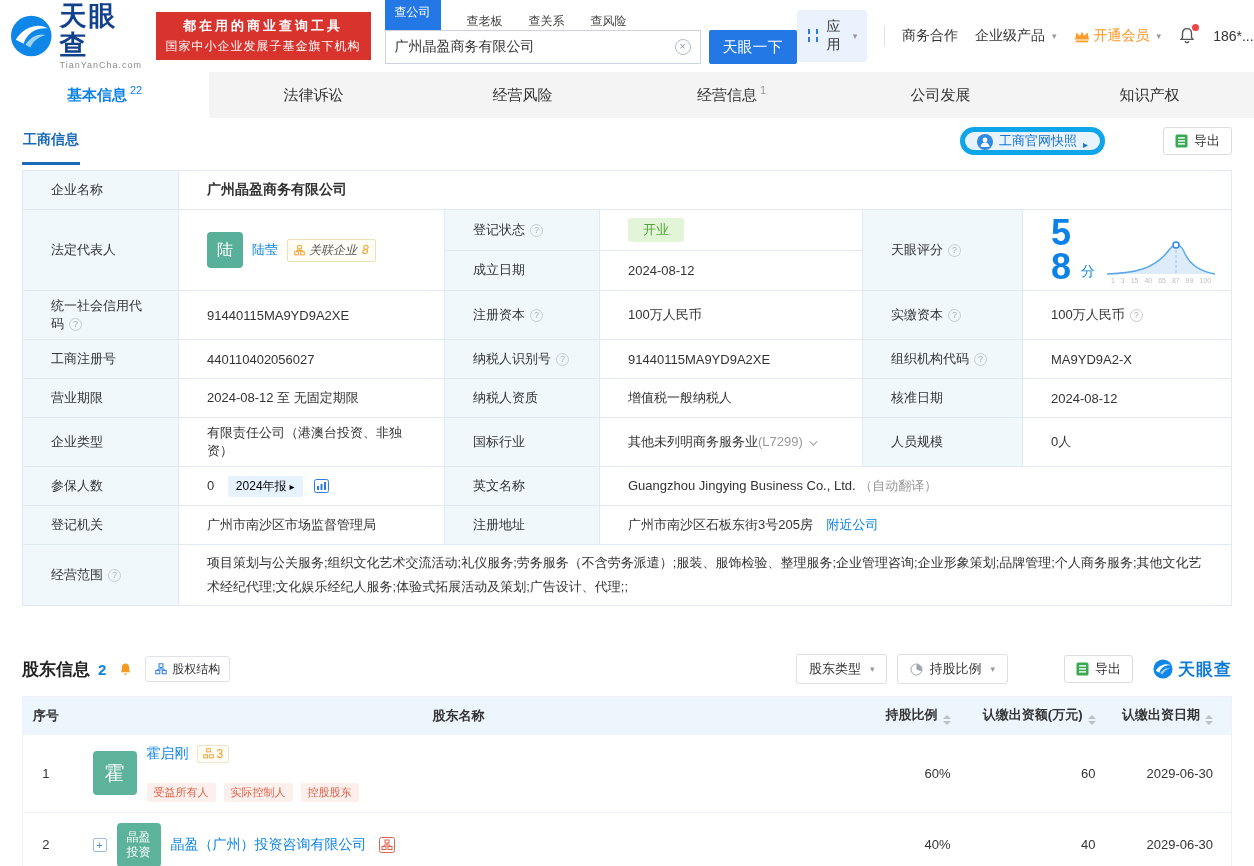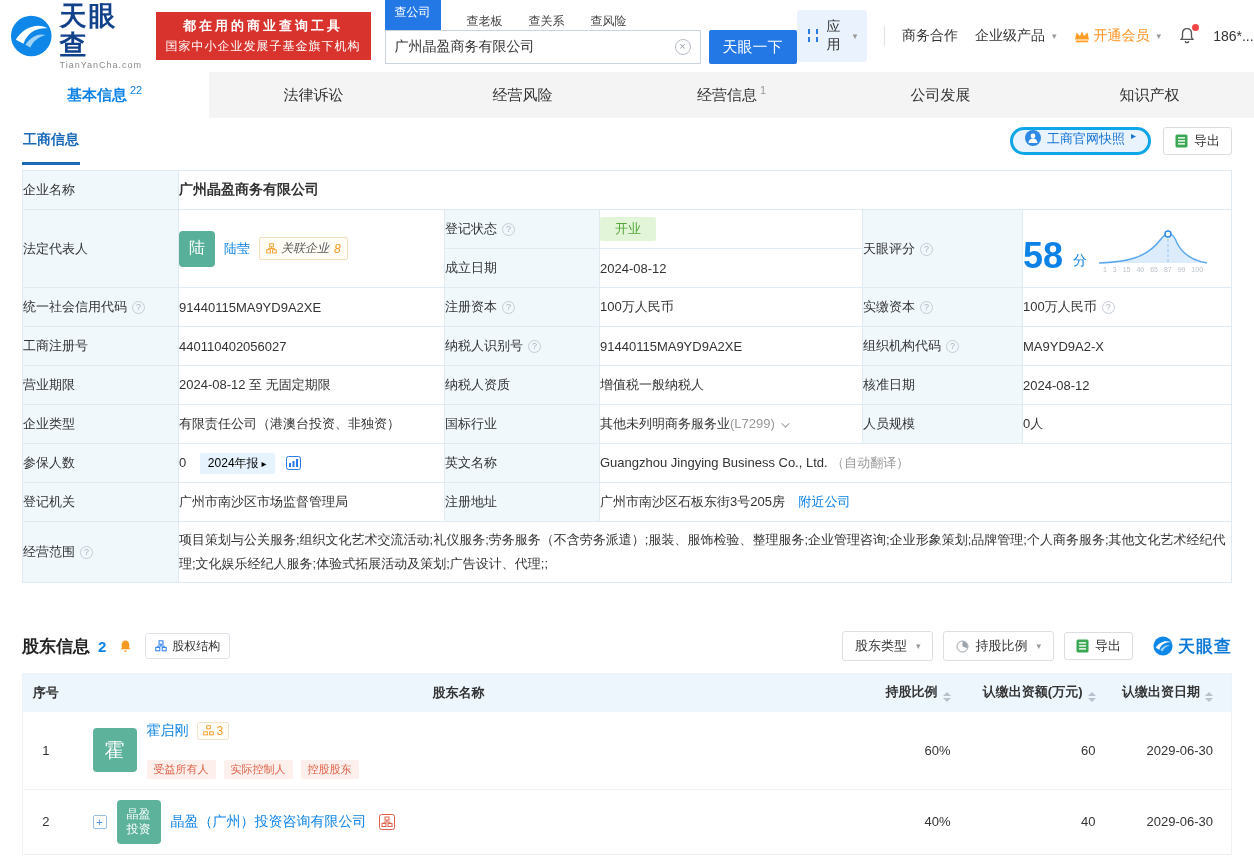--- a/index.html
+++ b/index.html
@@ -44,27 +44,27 @@
 .mtab.active sup{color:#0c82e6;}
 .htxt{color:#9e6a28;}
 .vipbadge{position:absolute;top:3px;left:50%;margin-left:24px;background:linear-gradient(90deg,#f5c257,#eda43b);color:#fff;font-size:9px;font-weight:700;padding:1px 7px;border-radius:8px 8px 8px 2px;}
 .qmark{display:inline-block;width:13px;height:13px;border:1px solid #c3cad2;border-radius:50%;color:#a8b0ba;font-size:9px;line-height:11px;text-align:center;margin-left:5px;}
 
 
 .subnav{height:46px;display:flex;align-items:center;padding:0 22px;background:#fff;}
 .subtab{font-size:14px;font-weight:700;color:#1a6ab8;padding:13px 1px;border-bottom:3px solid #1a6ab8;cursor:pointer;}
 .subtab.muted{color:#aaa;font-weight:400;border-bottom:3px solid transparent;margin-left:26px;}
 .sub-right{margin-left:auto;display:flex;align-items:center;gap:12px;}
-.snapshot{display:flex;align-items:flex-start;gap:6px;height:28px;padding:0 12px;border-radius:14px;background:#e8f3fe;border:3px solid #0ea5e9;color:#1874d2;font-size:13px;cursor:pointer;font-family:inherit;}
+.snapshot{display:flex;align-items:flex-end;gap:6px;height:28px;padding:0 12px;border-radius:14px;background:#e8f3fe;border:5px solid #0ea5e9;color:#1874d2;font-size:13px;cursor:pointer;font-family:inherit;}
 .snapshot .arr{font-size:10px;color:#1874d2;}
-.exportbtn{display:flex;align-items:center;gap:6px;height:28px;padding:0 11px;background:#fff;border:1px solid #dcdcdc;border-radius:3px;font-size:13px;color:#333;cursor:pointer;font-family:inherit;}
+.exportbtn{display:flex;align-items:center;gap:6px;height:28px;padding:0 11px;background:#fff;border:1px solid #dcdcdc;border-radius:3px;font-size:13px;color:#333;cursor:pointer;font-family:inherit;margin-left:46px;}
 
 
 .info{width:1210px;margin:6px 22px 0;border-collapse:collapse;font-size:13px;table-layout:fixed;}
-.info td{border:1px solid #dfeaf2;padding:6px 0;height:39px;vertical-align:middle;word-break:break-all;background:#fff;}
+.info td{border:1px solid #dfeaf2;padding:6px 28px;height:39px;vertical-align:middle;word-break:break-all;background:#fff;}
 .info td.lbl{background:#f0f8fc;color:#333;}
 .strong{font-weight:700;font-size:14px;}
 .q{display:inline-block;width:13px;height:13px;border:1px solid #c6cdd5;border-radius:50%;color:#aab2bc;font-size:9px;line-height:11px;text-align:center;margin-left:5px;vertical-align:1px;}
 .status{display:inline-block;padding:3px 15px;background:#e3f5d9;color:#52a636;border-radius:2px;font-size:13px;}
 .rep{display:flex;align-items:center;gap:9px;}
 .av-sm{width:36px;height:36px;background:#58b09a;color:#fff;border-radius:4px;display:flex;align-items:center;justify-content:center;font-size:16px;cursor:pointer;flex-shrink:0;}
 .rel{display:inline-flex;align-items:center;gap:4px;border:1px solid #f0ddba;background:#fffdf6;border-radius:2px;padding:2px 6px;font-size:12px;color:#555;cursor:pointer;white-space:nowrap;font-style:italic;}
 .rel b{color:#f59a23;font-weight:400;margin-left:1px;}
 .score{display:flex;align-items:flex-end;gap:10px;}
 .snum{font-size:36px;font-weight:700;color:#0c82e6;line-height:34px;}

